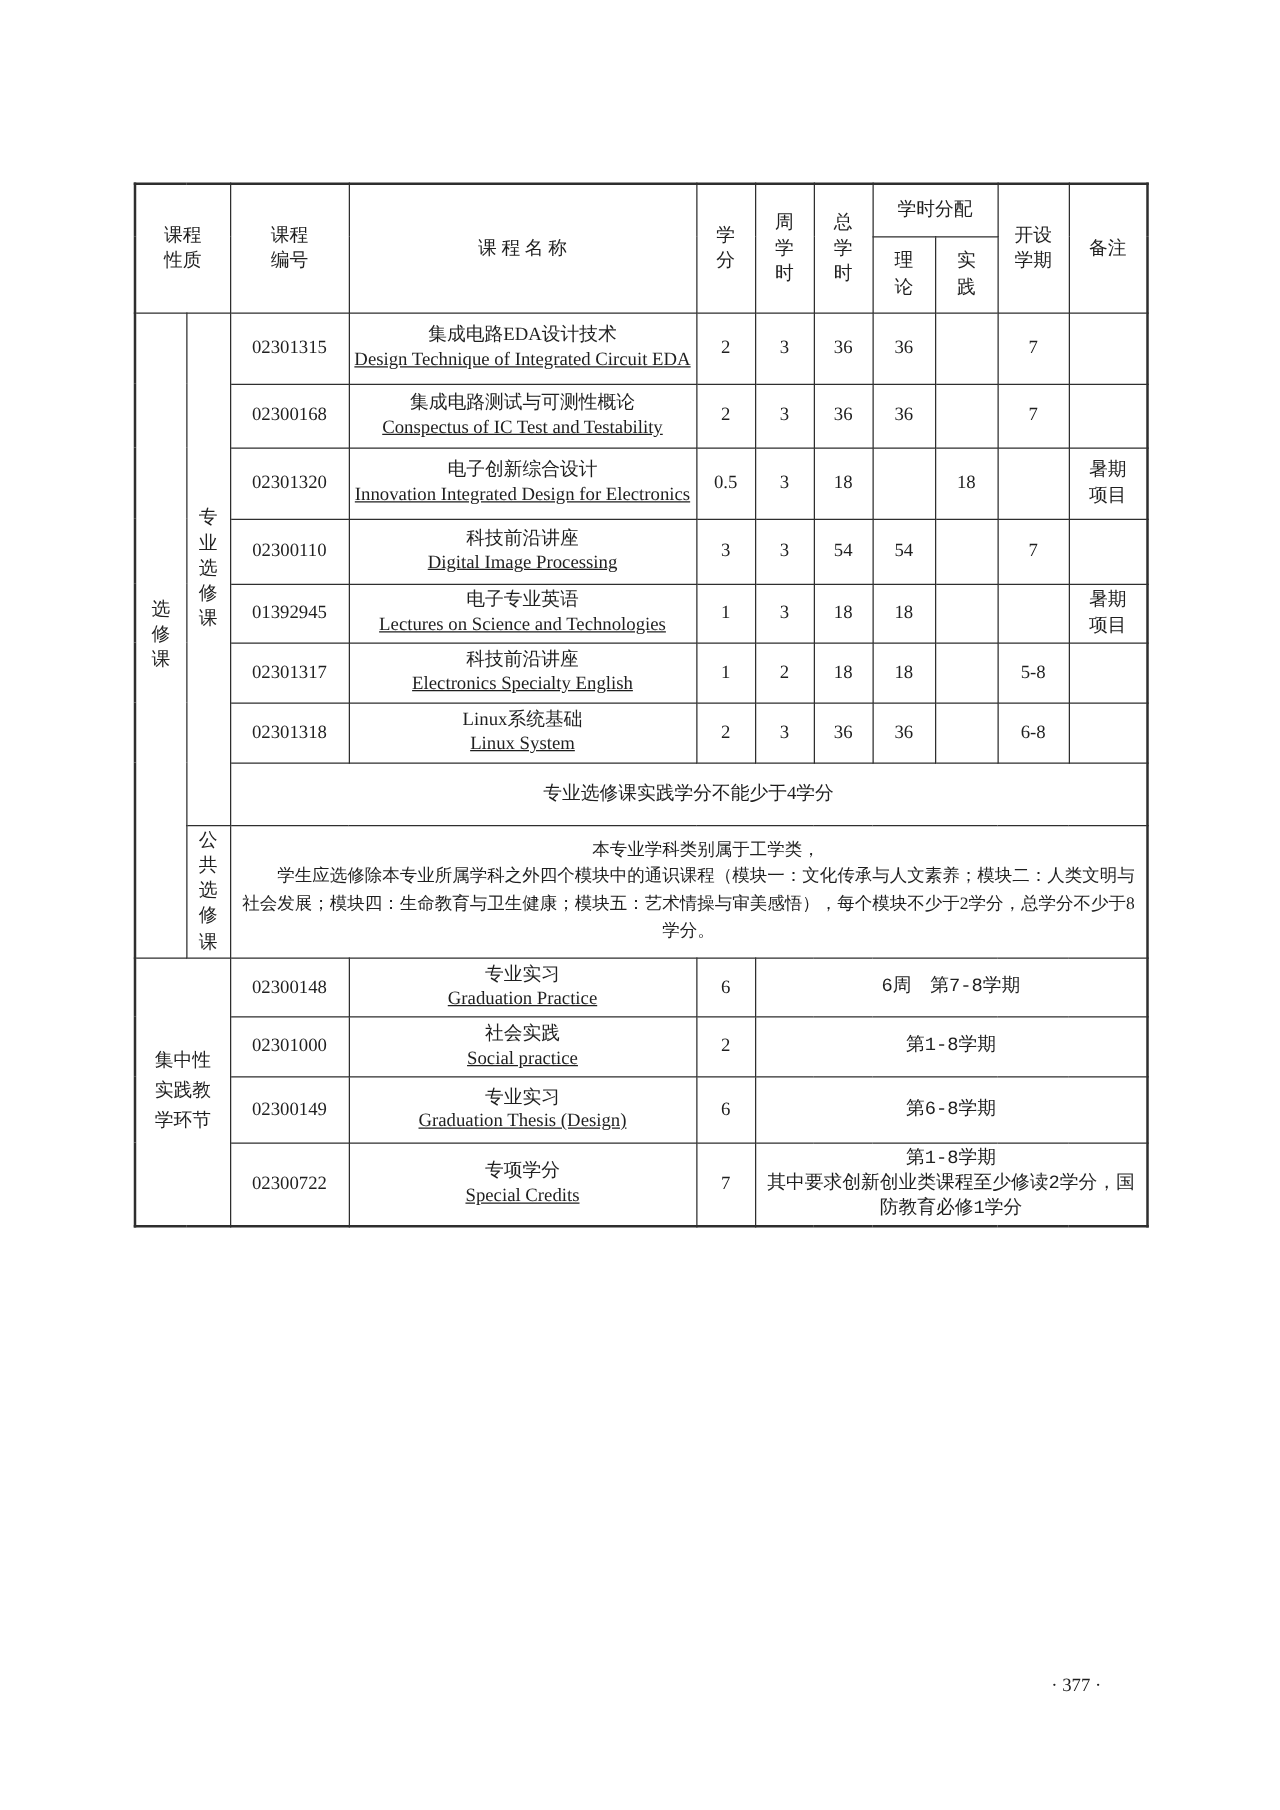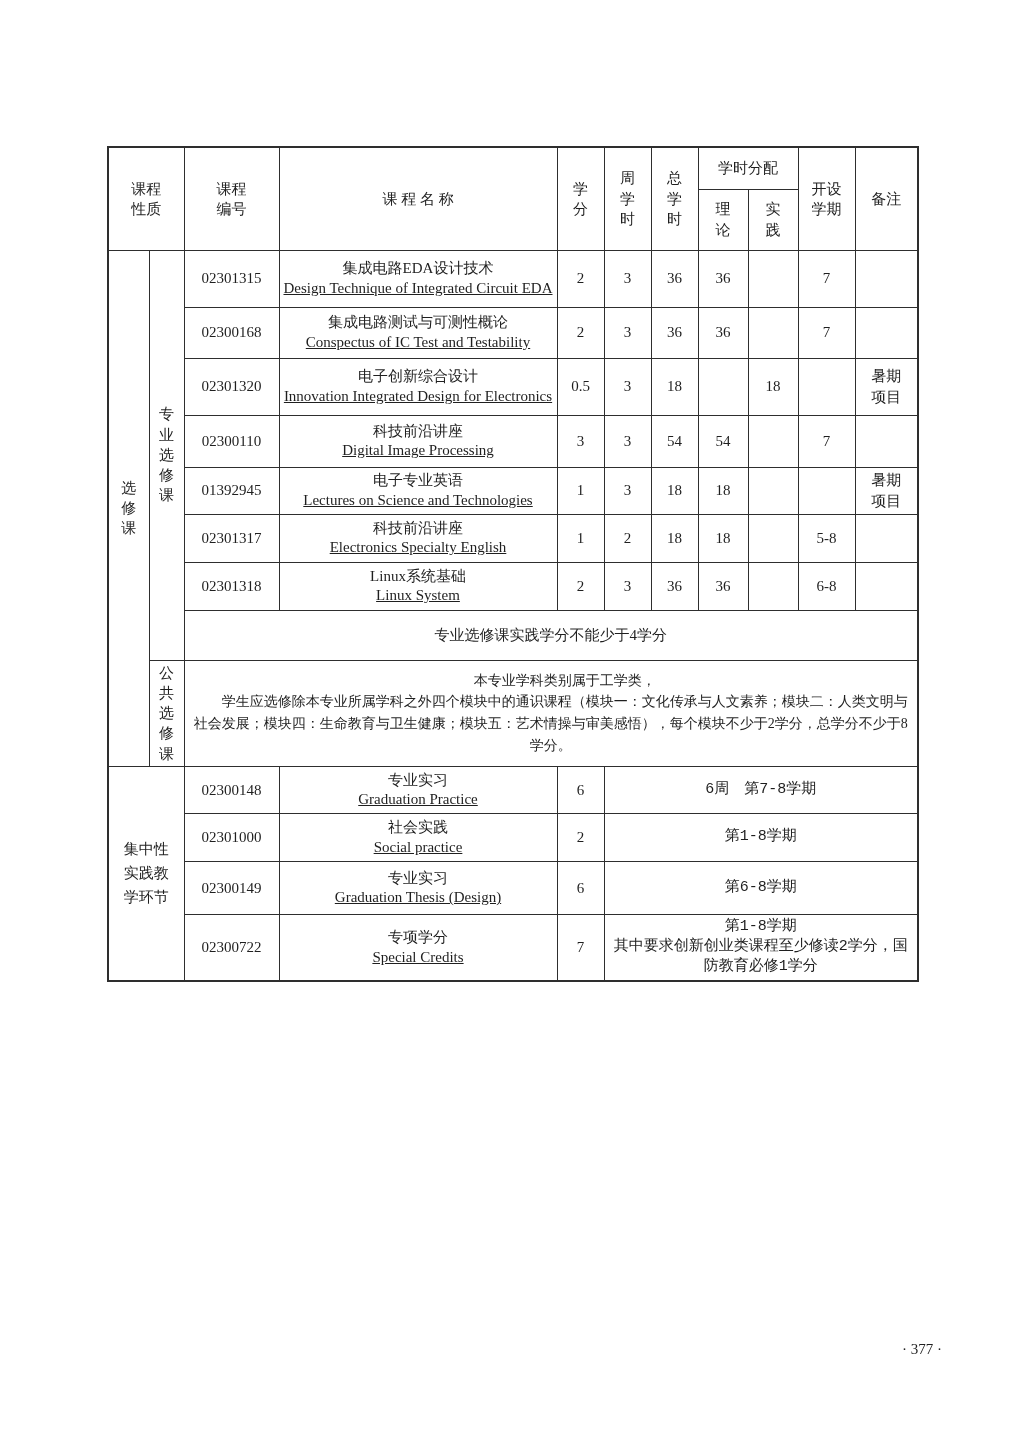--- a/index.html
+++ b/index.html
@@ -38,21 +38,21 @@
   .vlabel { white-space:pre-line; line-height:1.75; letter-spacing:0; }
   .name-zh { line-height:1.3; }
   .name-en { line-height:1.25;text-decoration:underline; }
   .note-cell { white-space:pre-line; line-height:1.4; }
   .schedule-cell { white-space:pre-line; line-height:1.45;font-family:Liberation Mono, monospace; }
   .public-note-cell { text-align:left; padding:5px 10px 5px 10px; }
   .public-note-cell p { margin:0; text-indent:2em; line-height:1.55; font-size:14px; }
   .footnote-cell { font-size:15px; }
   .page-number {
     position:absolute;
-    left:872px; top:1341px;
+    left:811px; top:1341px;
     width:100px;
     text-align:center;
     font-size:15px;
     color:#1f1f1f;
   }
 </style>
 </head>
 <body>
 
 <div class="page">

